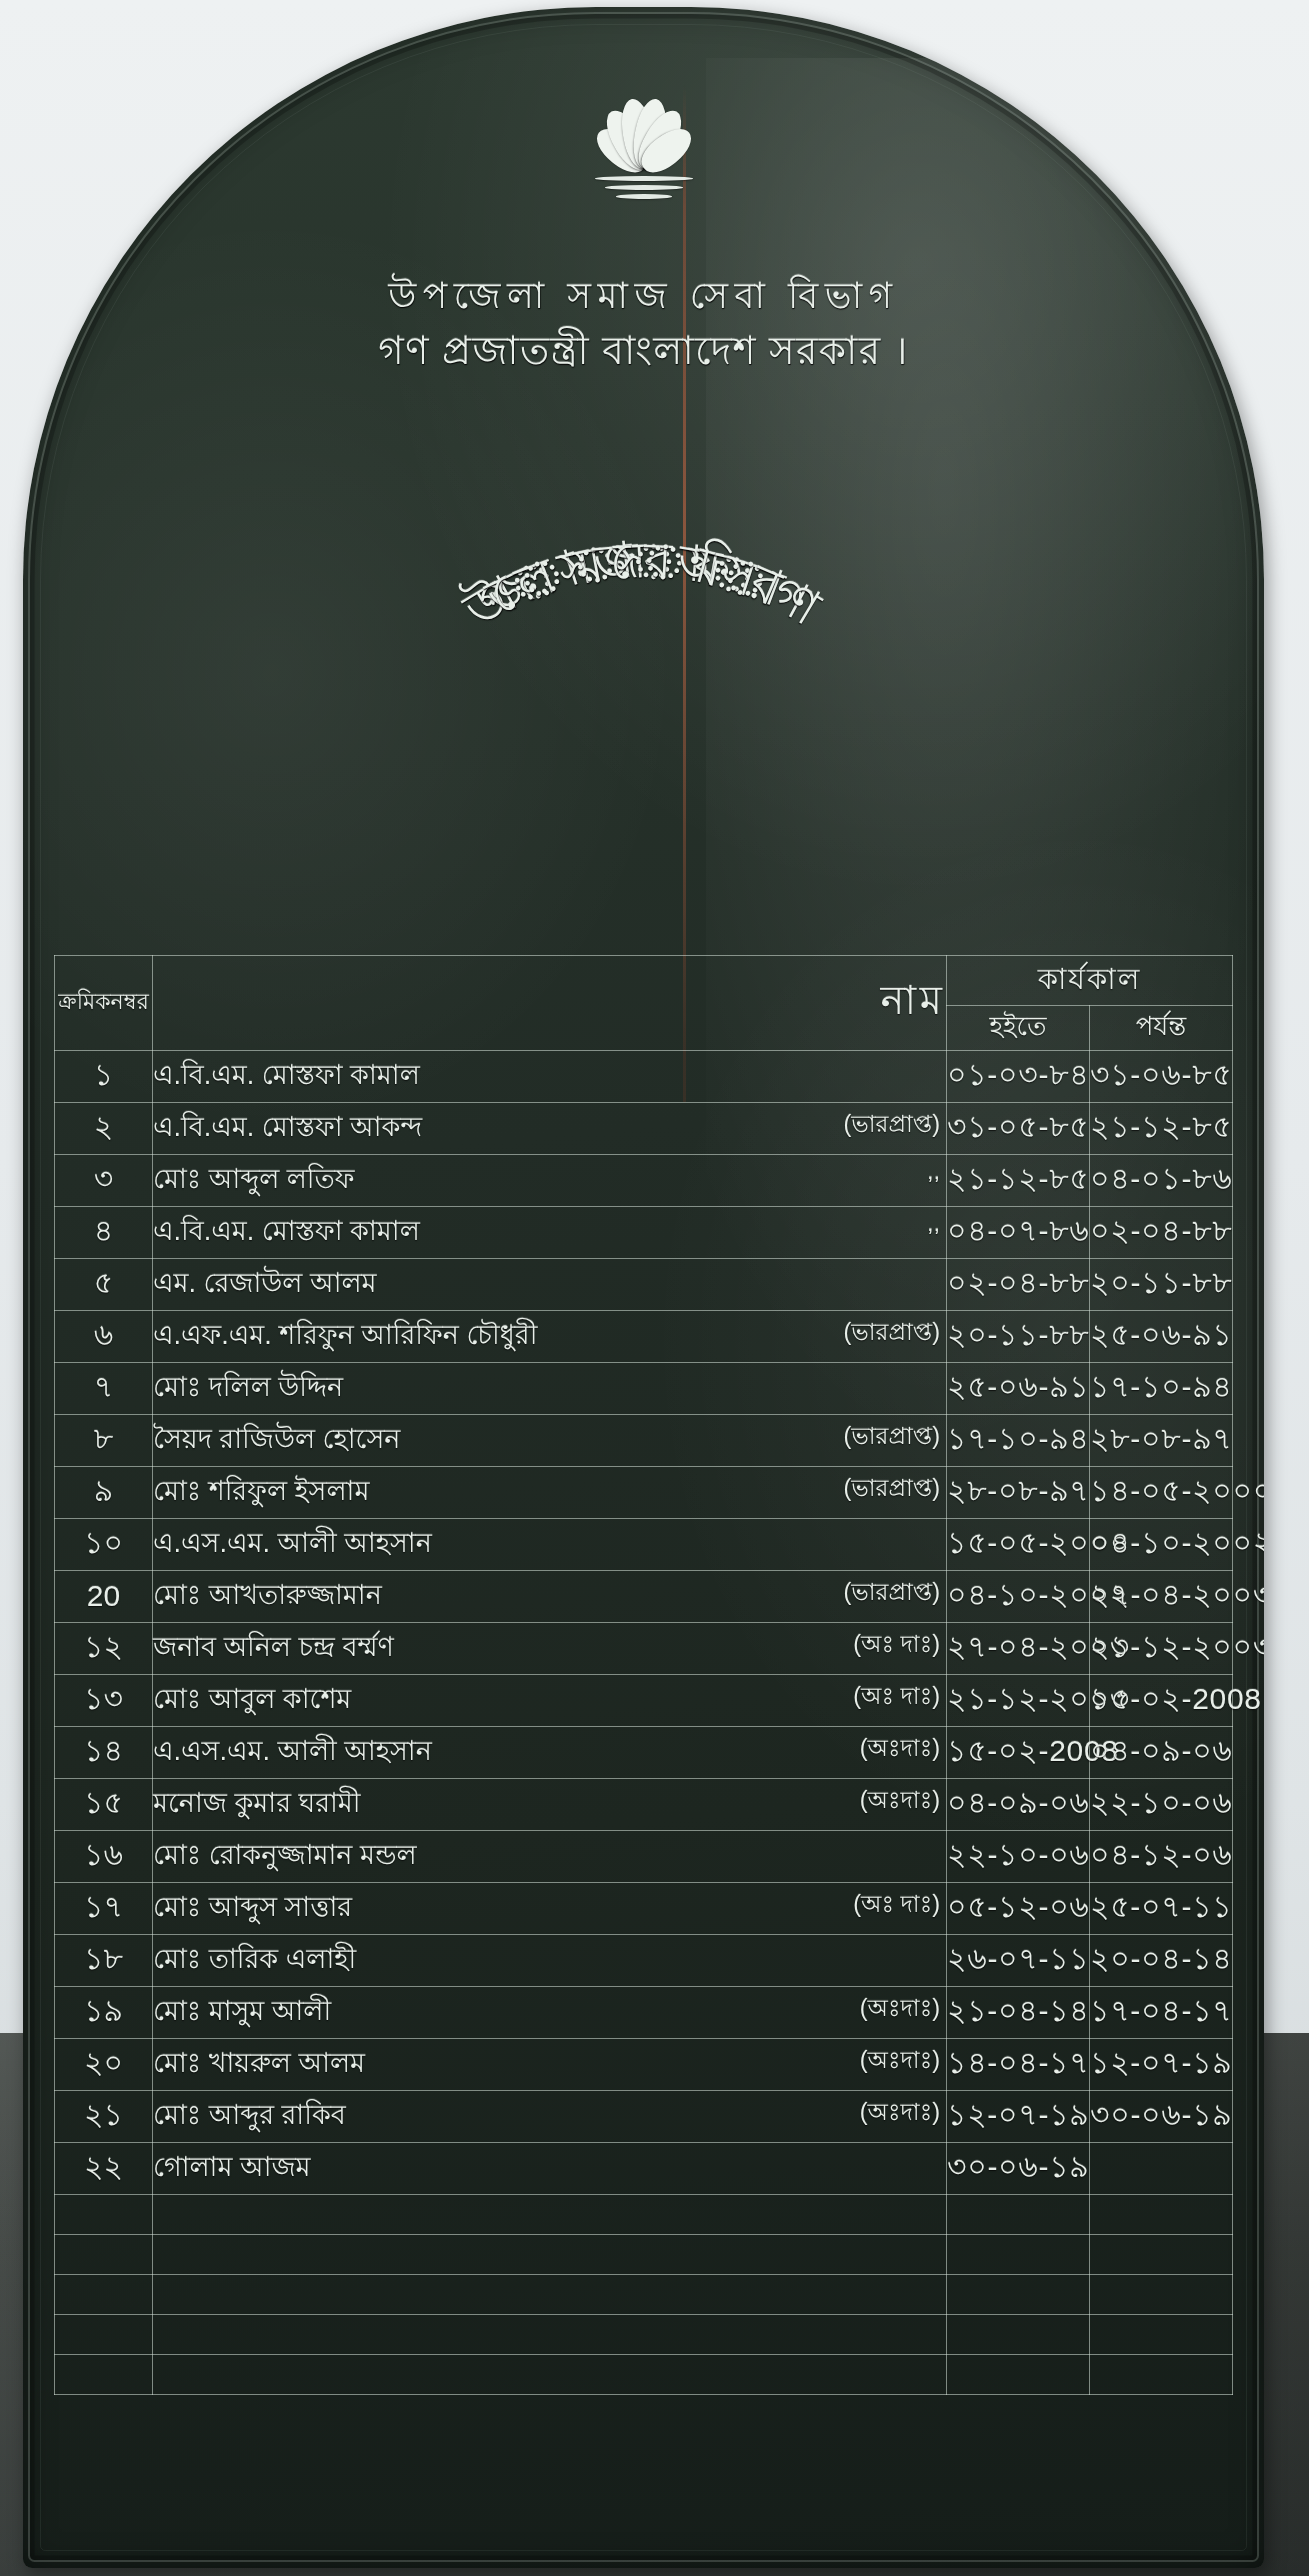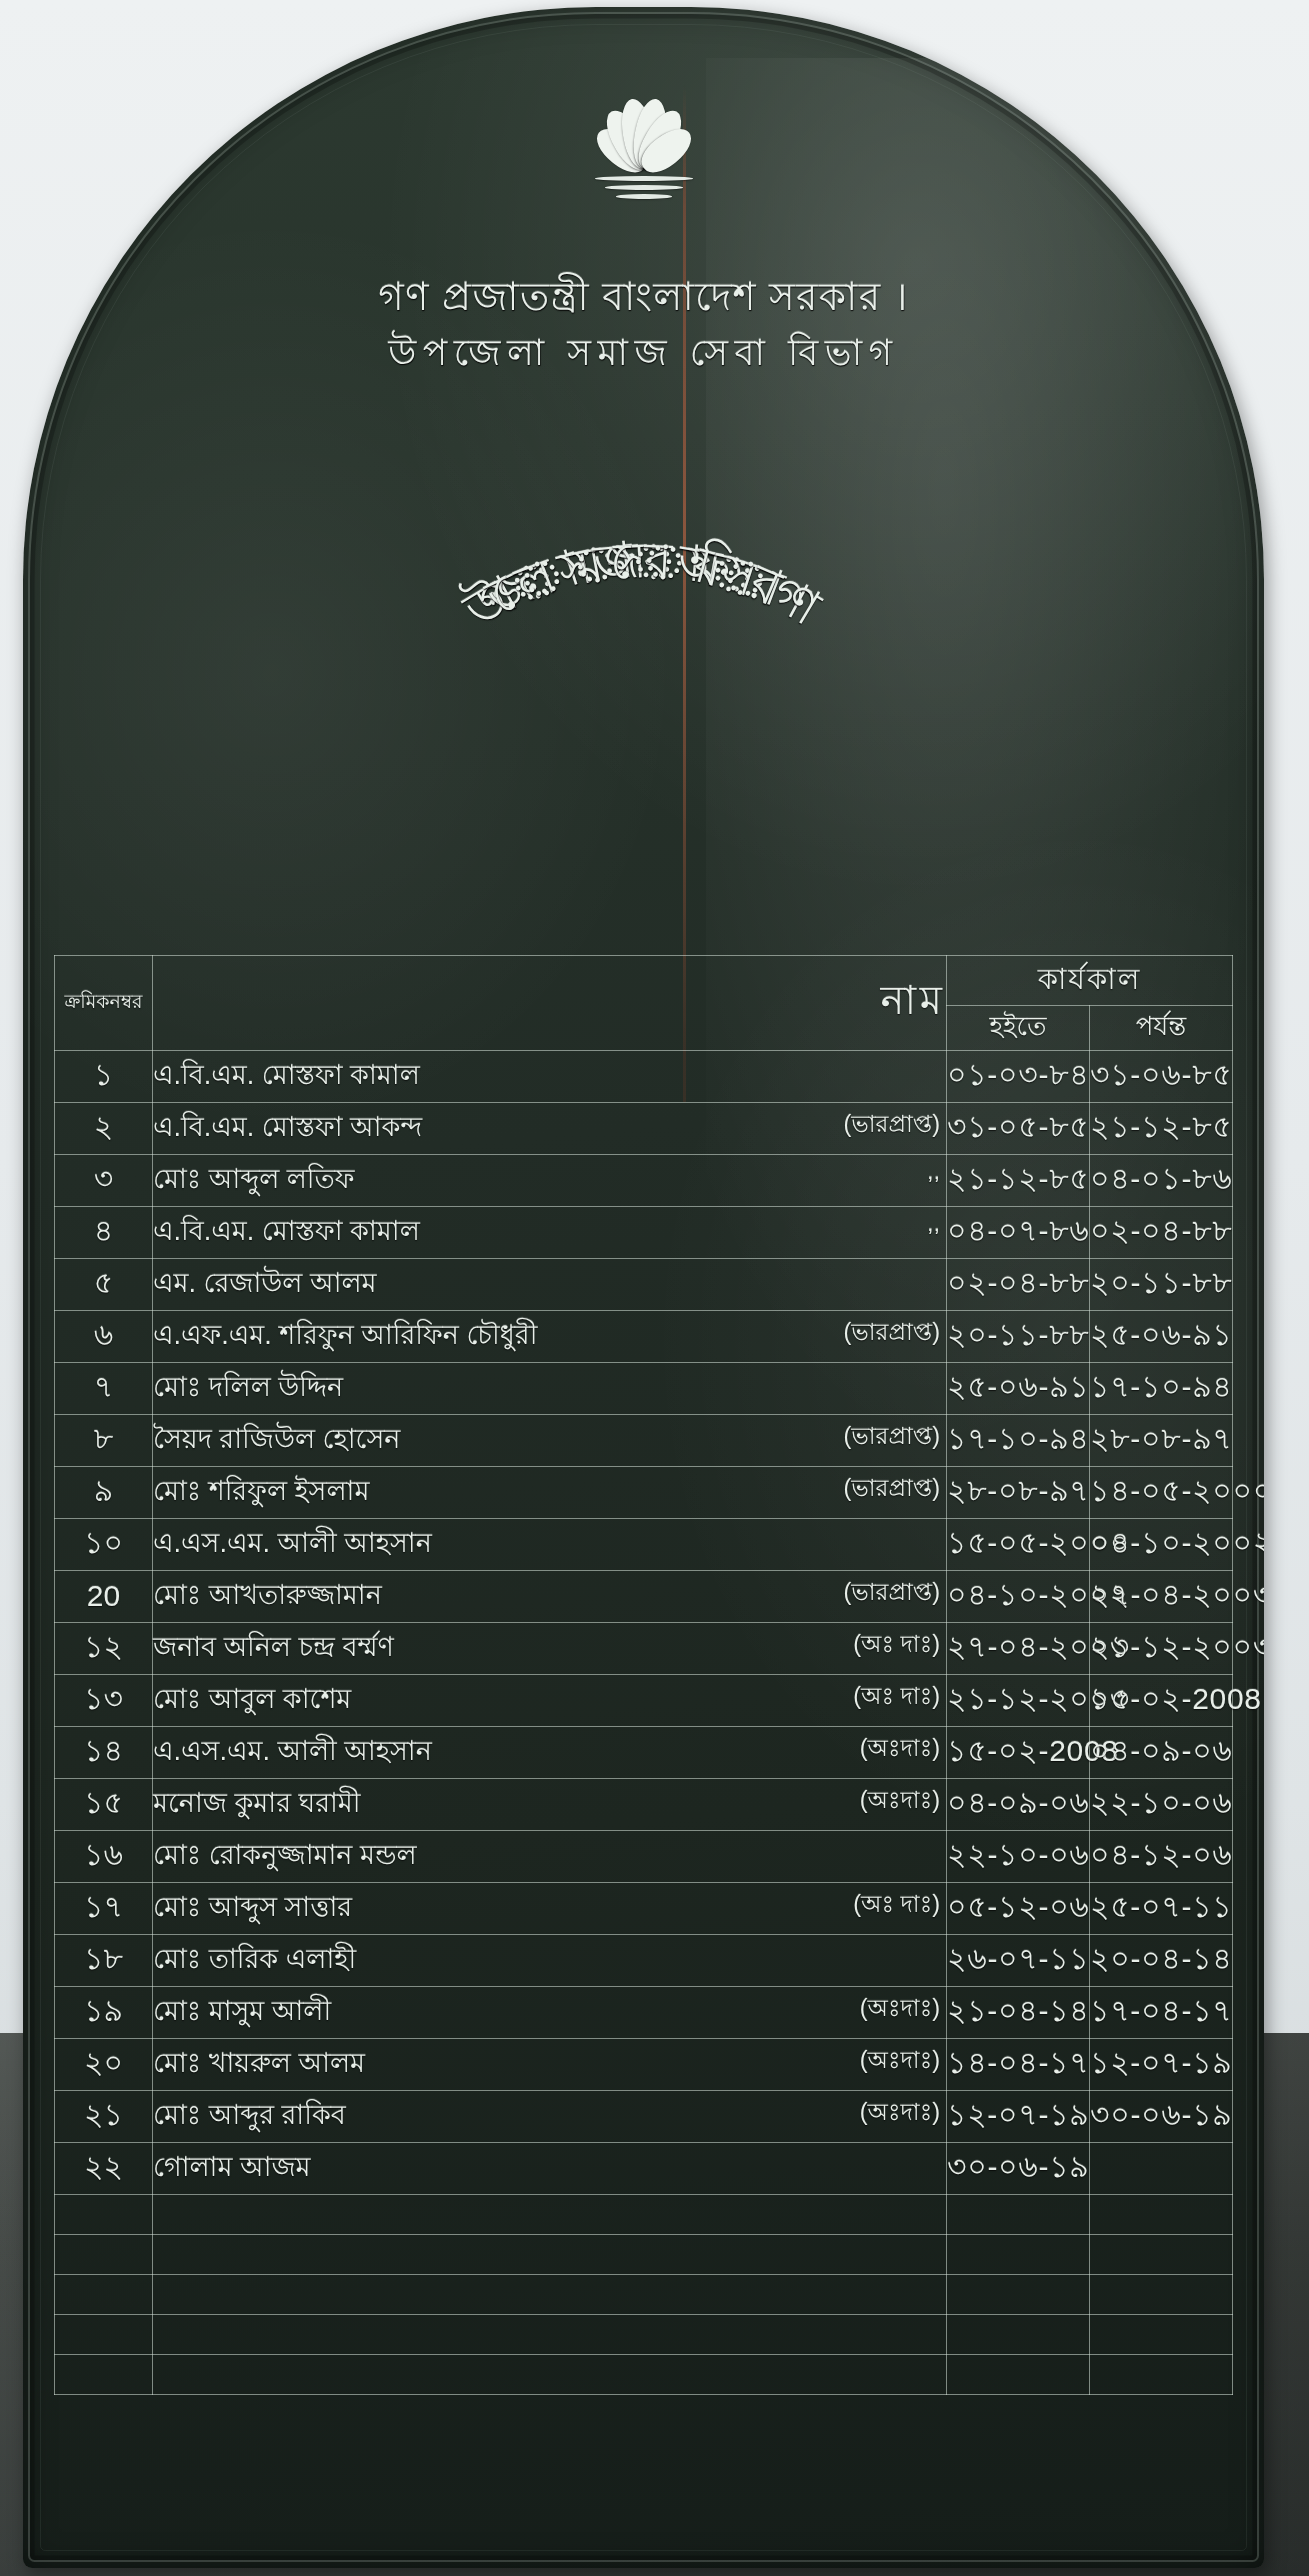--- a/index.html
+++ b/index.html
@@ -228,21 +228,21 @@
     vertical-align: middle;
   }
   table.board th {
     font-weight: normal;
   }
   .col-sl   { width: 98px; }
   .col-name { width: auto; }
   .col-from { width: 143px; }
   .col-to   { width: 143px; }
 
-  .th-sl { font-size: 19px; height: 63px; text-align: center; }
+  .th-sl { font-size: 22px; height: 63px; text-align: center; }
   .th-name { font-size: 40px; height: 63px; text-align: right; letter-spacing: 3.9px; }
   .th-period { font-size: 29px; height: 29px; text-align: center; letter-spacing: 2px; }
   .th-sub { font-size: 26px; height: 34px; text-align: center; margin-top: 24px; }
 
   td.sl {
     text-align: center;
     font-size: 30px;
     height: 40px;
   }
   td.name {
@@ -287,22 +287,22 @@
       <div class="petal p6"></div>
     </div>
     <div class="water">
       <div class="wave w1"></div>
       <div class="wave w2"></div>
       <div class="wave w3"></div>
     </div>
   </div>
 
   <div class="headings">
+    <div class="carved head-line head-2">উপজেলা  সমাজ সেবা বিভাগ</div>
     <div class="carved head-line head-1">গণ প্রজাতন্ত্রী বাংলাদেশ সরকার ।</div>
-    <div class="carved head-line head-2">উপজেলা  সমাজ সেবা বিভাগ</div>
   </div>
 
   <div class="arch-wrap">
     <div class="arch carved" id="archText">
         <span style="transform: translate(-50%, -50%) rotate(-31deg) translateY(-65px);">উ</span>
         <span style="transform: translate(-50%, -50%) rotate(-28.4167deg) translateY(-65px);">প</span>
         <span style="transform: translate(-50%, -50%) rotate(-25.8333deg) translateY(-65px);">জ</span>
         <span style="transform: translate(-50%, -50%) rotate(-23.25deg) translateY(-65px);">ে</span>
         <span style="transform: translate(-50%, -50%) rotate(-20.6667deg) translateY(-65px);">ল</span>
         <span style="transform: translate(-50%, -50%) rotate(-18.0833deg) translateY(-65px);">া</span>

